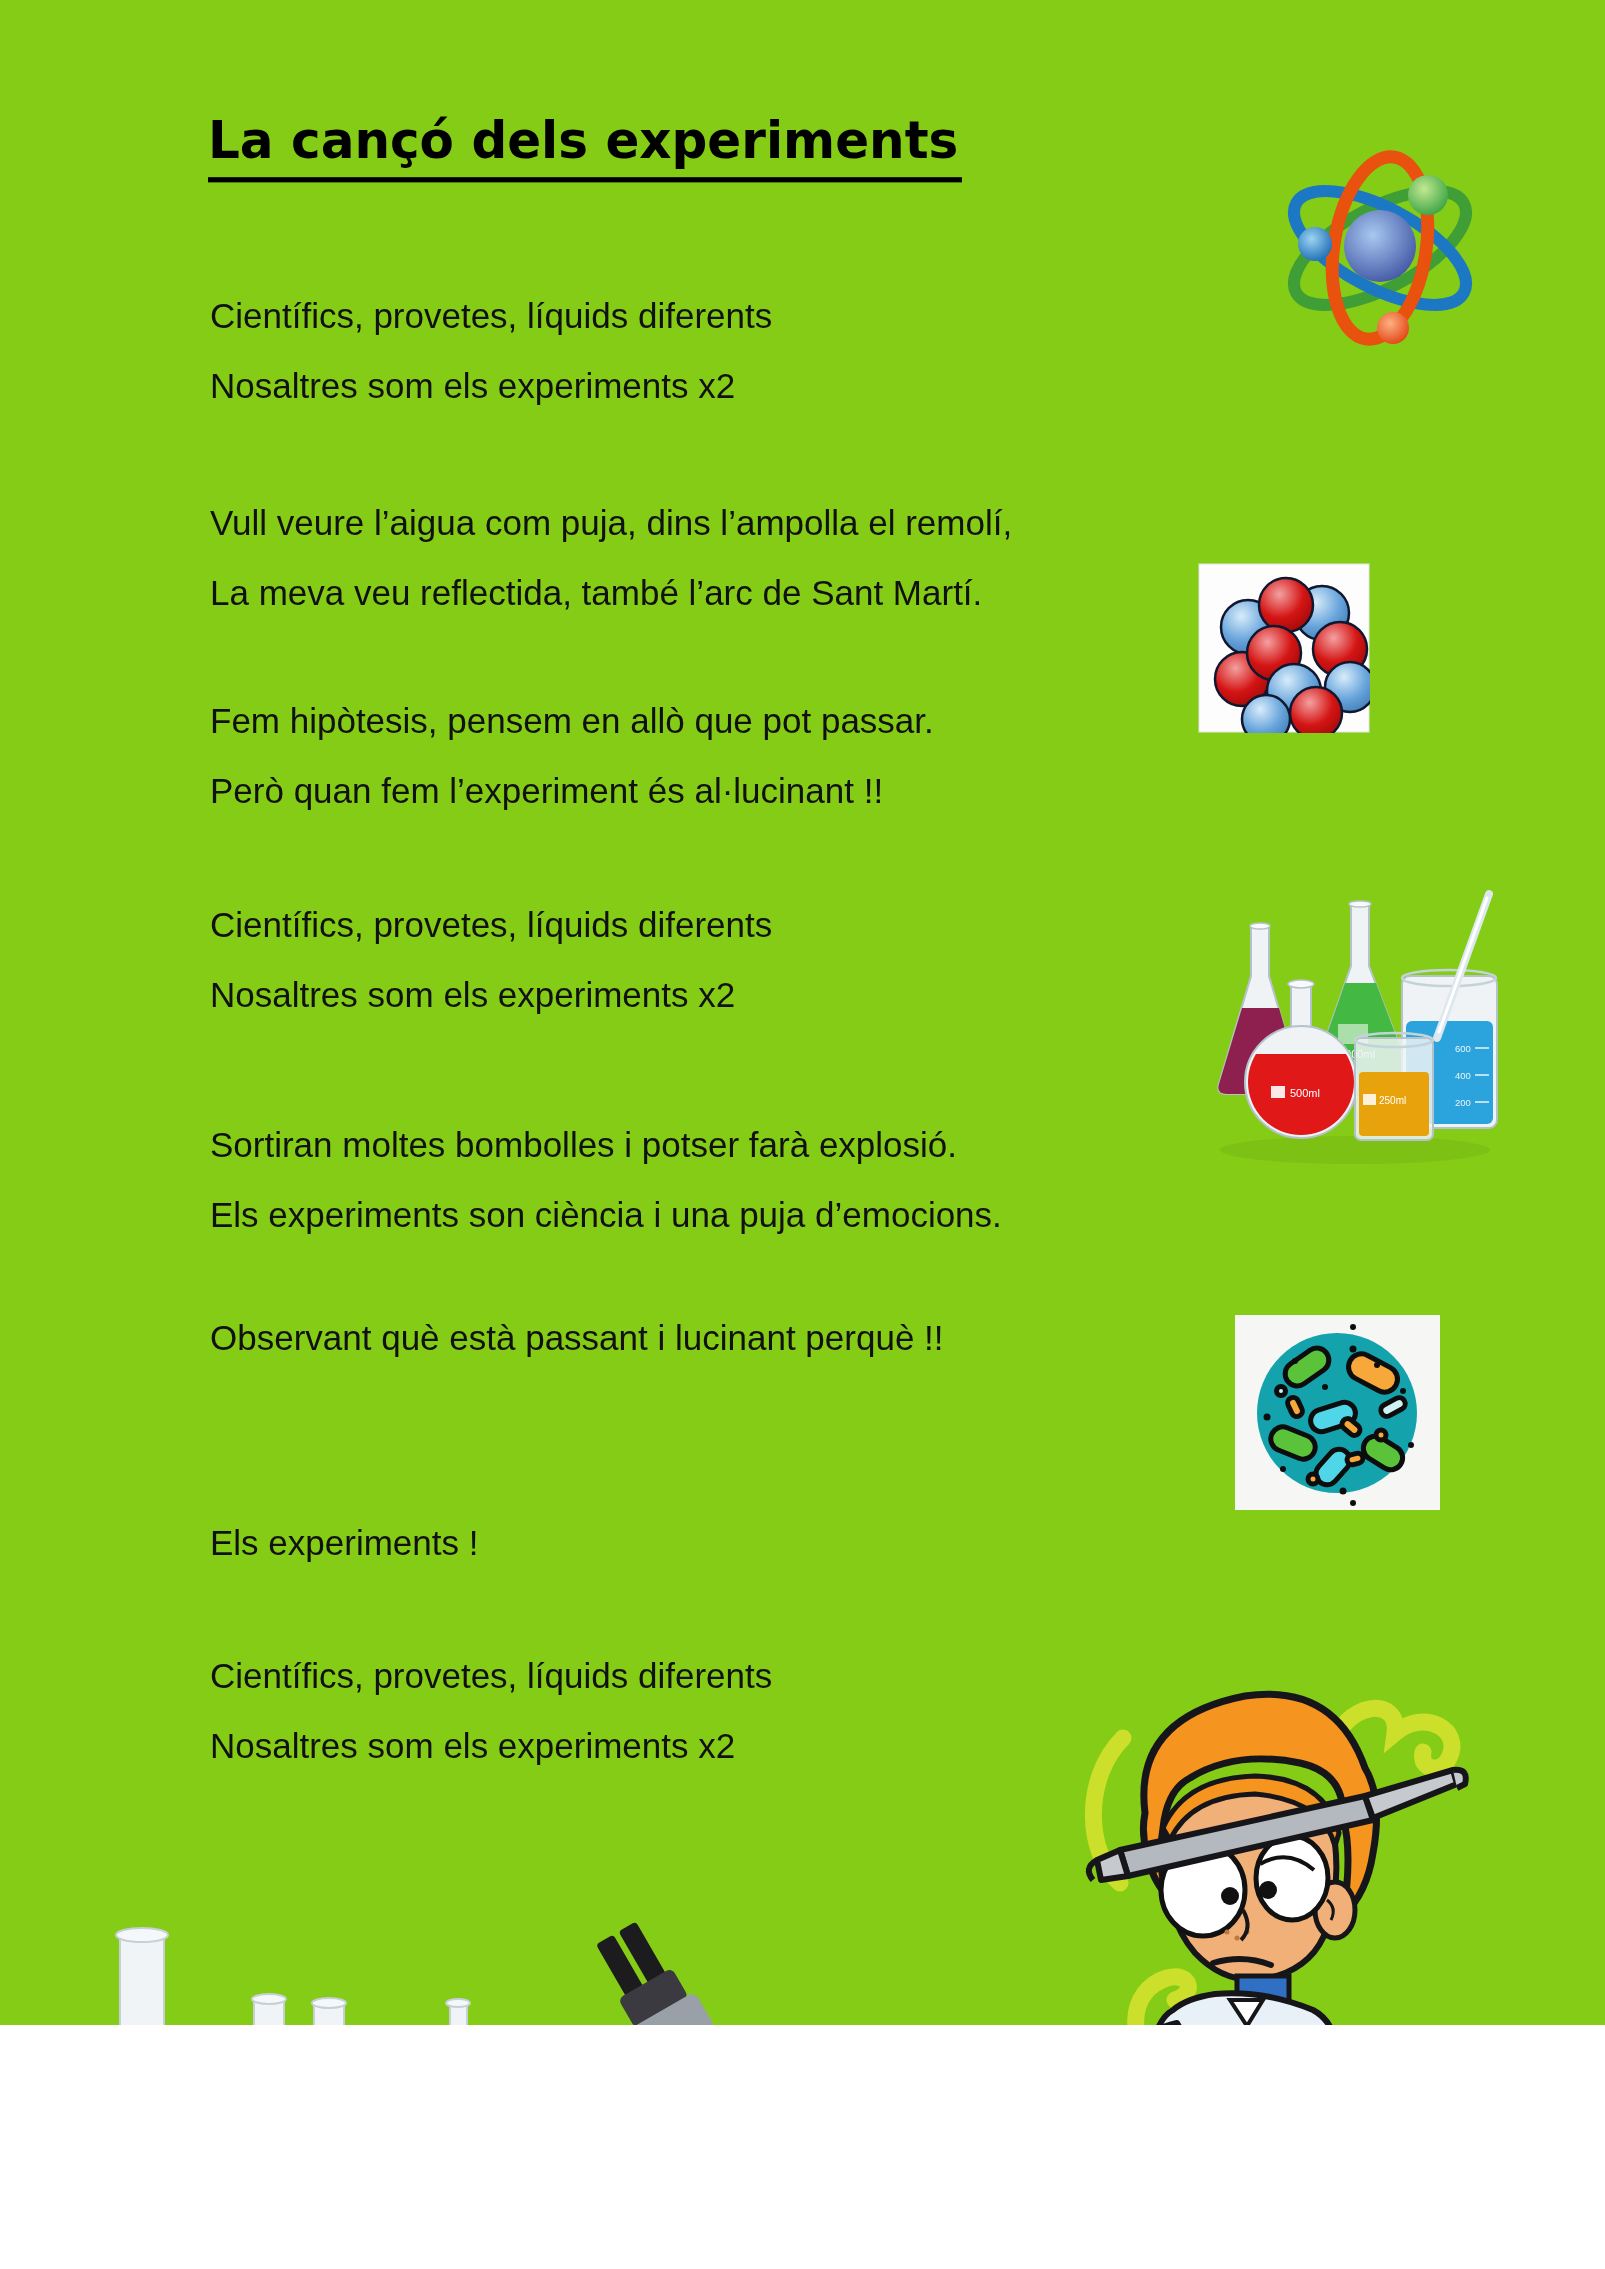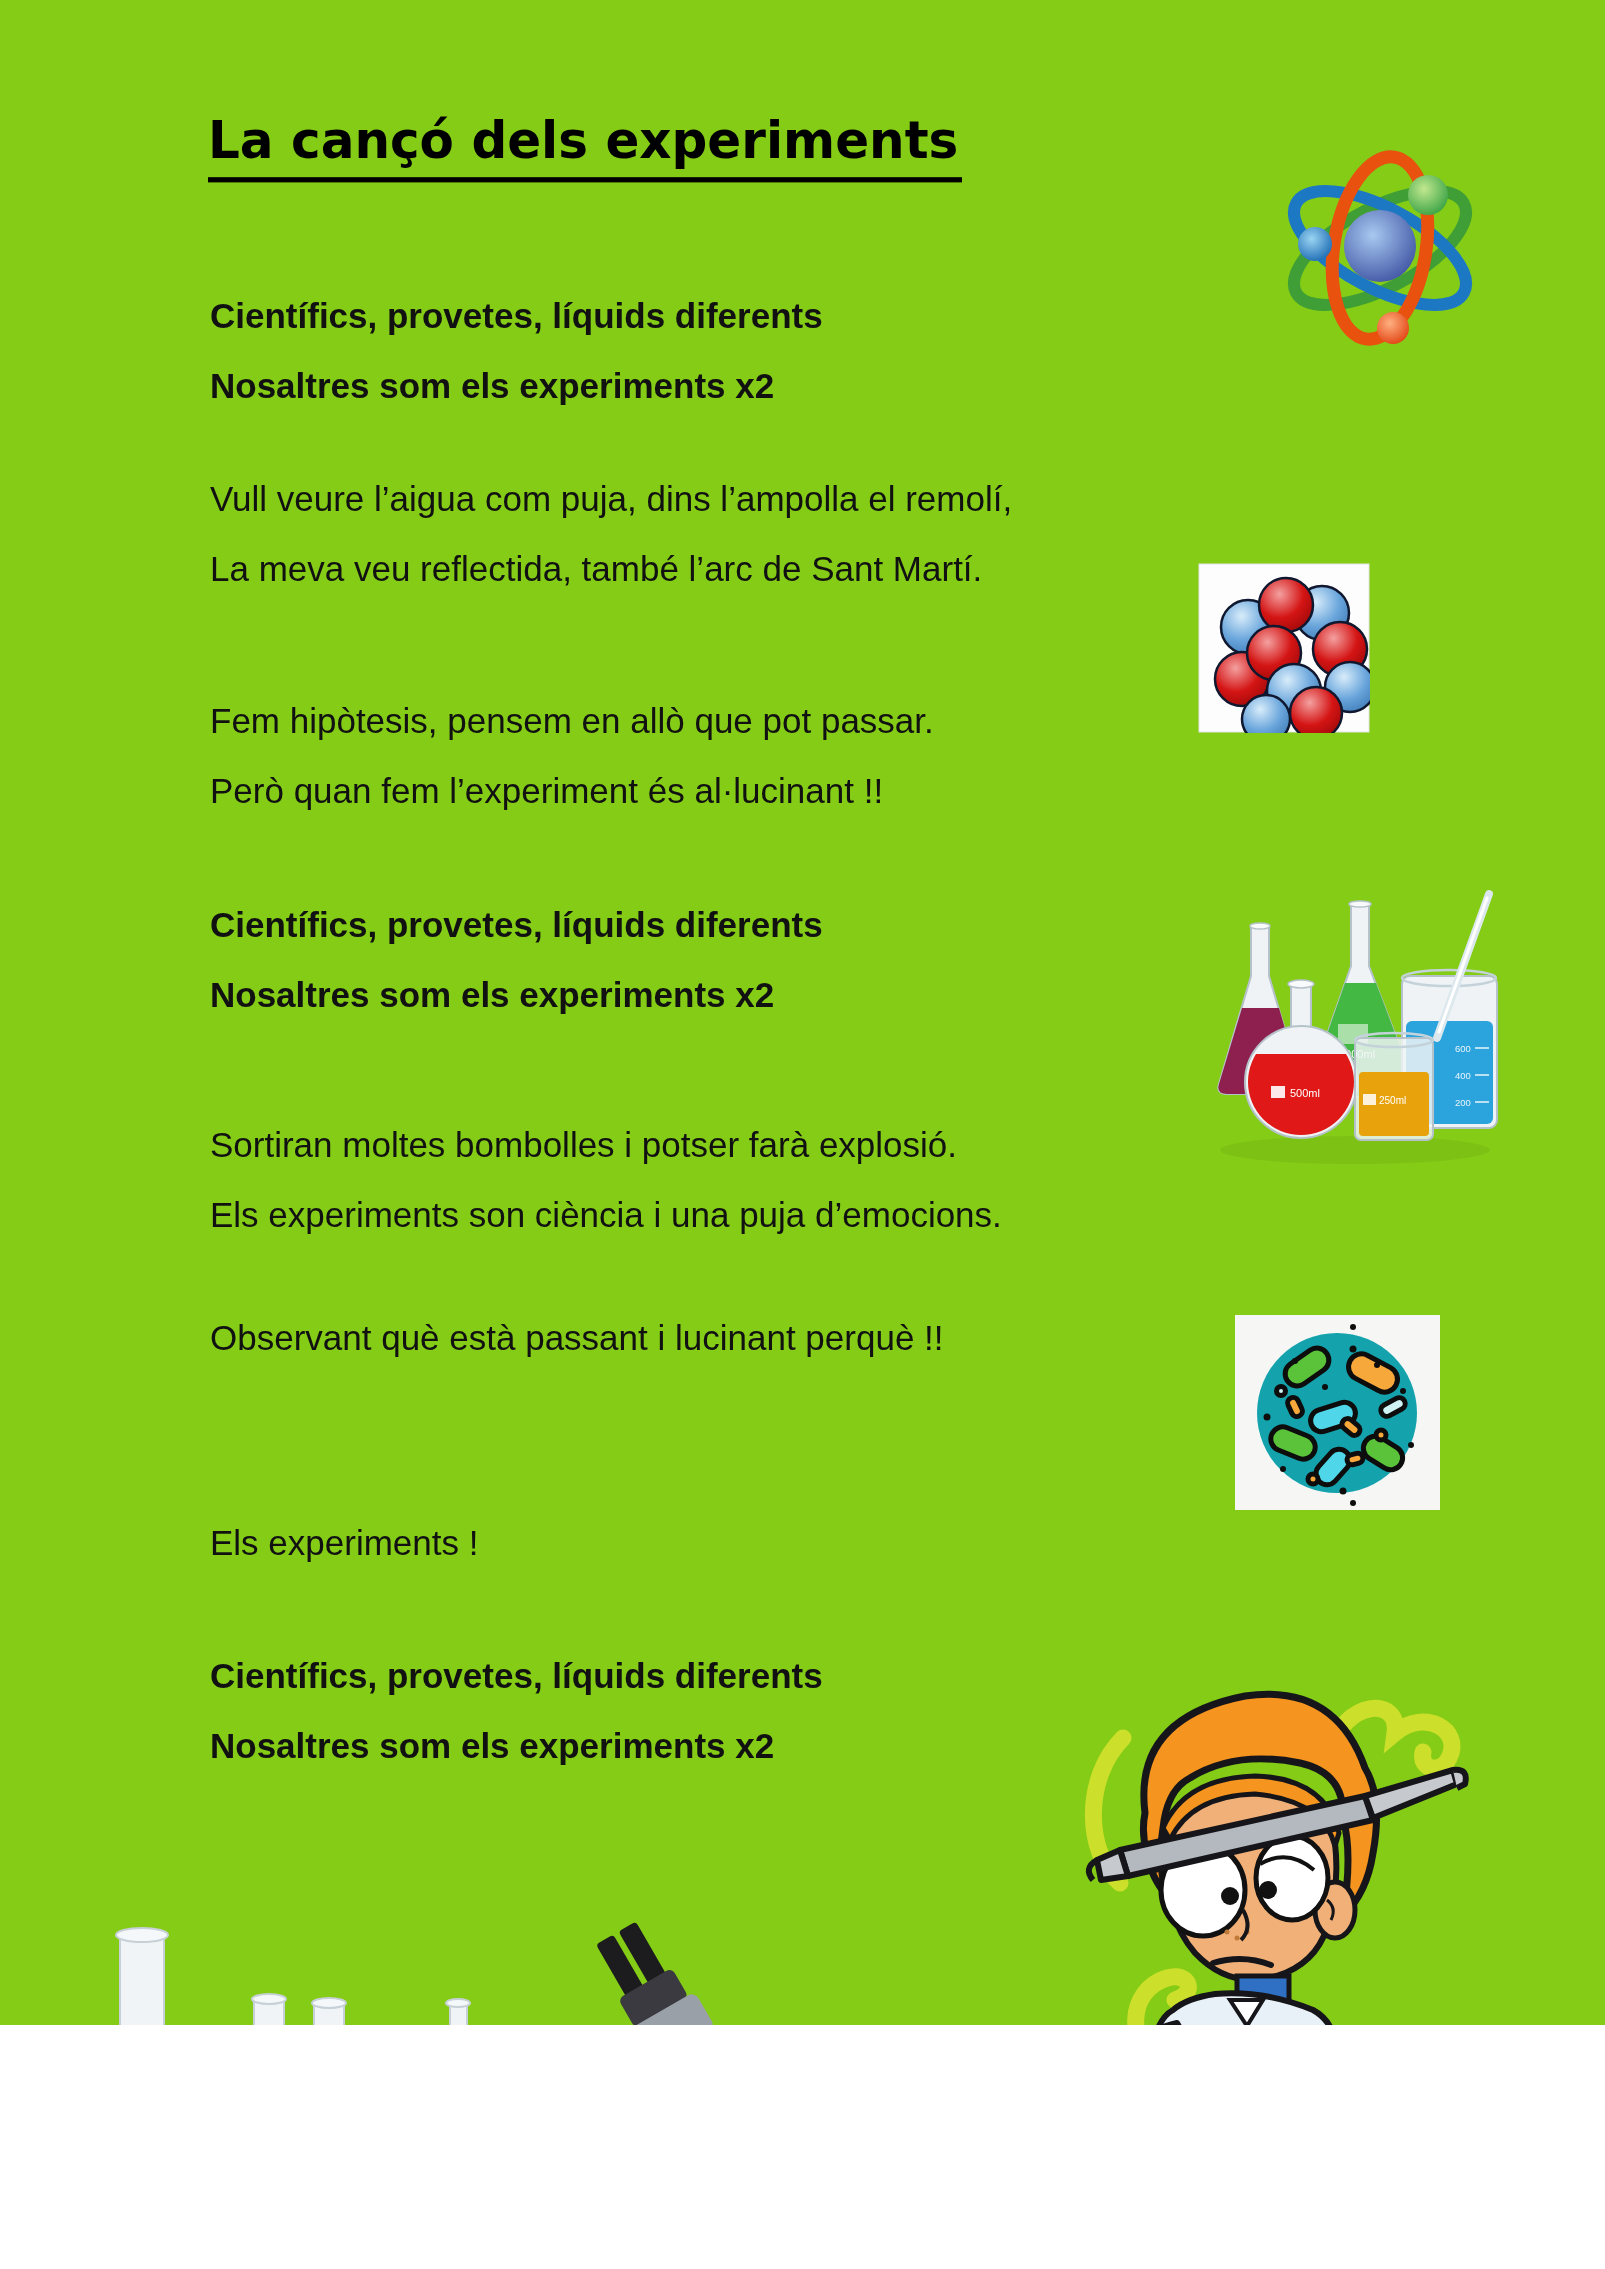--- a/index.html
+++ b/index.html
@@ -4,37 +4,37 @@
 <style>
   html,body{margin:0;padding:0;background:#ffffff;}
   .page{position:relative;width:1605px;height:2025px;background:#84cc16;overflow:hidden;
         font-family:"Liberation Sans", sans-serif;color:#111;}
   .title{position:absolute;left:208px;top:112px;margin:0;
          font-family:"DejaVu Sans", sans-serif;font-weight:900;font-size:50px;
          letter-spacing:0px;color:#000;border-bottom:5px solid #000;padding:0 4px 6px 0;
          transform:scaleY(1.04);}
   .stanza{position:absolute;left:210px;font-size:35px;line-height:70px;white-space:nowrap;}
   .stanza p{margin:0;}
-  .stanza.bold{font-weight:bold;}
+  .stanza.bold{font-weight:normal;}
   .stanza.italic{}
   .illus{position:absolute;}
   .illus svg{display:block;width:100%;height:100%;}
 </style>
 </head>
 <body>
 
 <div class="page">
 
   <h1 class="title">La cançó dels experiments</h1>
 
   <div class="stanza bold" style="top:281px">
     <p>Científics, provetes, líquids diferents</p>
     <p>Nosaltres som els experiments x2</p>
   </div>
-  <div class="stanza" style="top:464px">
+  <div class="stanza" style="top:488px">
     <p>Vull veure l’aigua com puja, dins l’ampolla el remolí,</p>
     <p>La meva veu reflectida, també l’arc de Sant Martí.</p>
   </div>
   <div class="stanza italic" style="top:686px">
     <p>Fem hipòtesis, pensem en allò que pot passar.</p>
     <p>Però quan fem l’experiment és al·lucinant !!</p>
   </div>
   <div class="stanza bold" style="top:890px">
     <p>Científics, provetes, líquids diferents</p>
     <p>Nosaltres som els experiments x2</p>

